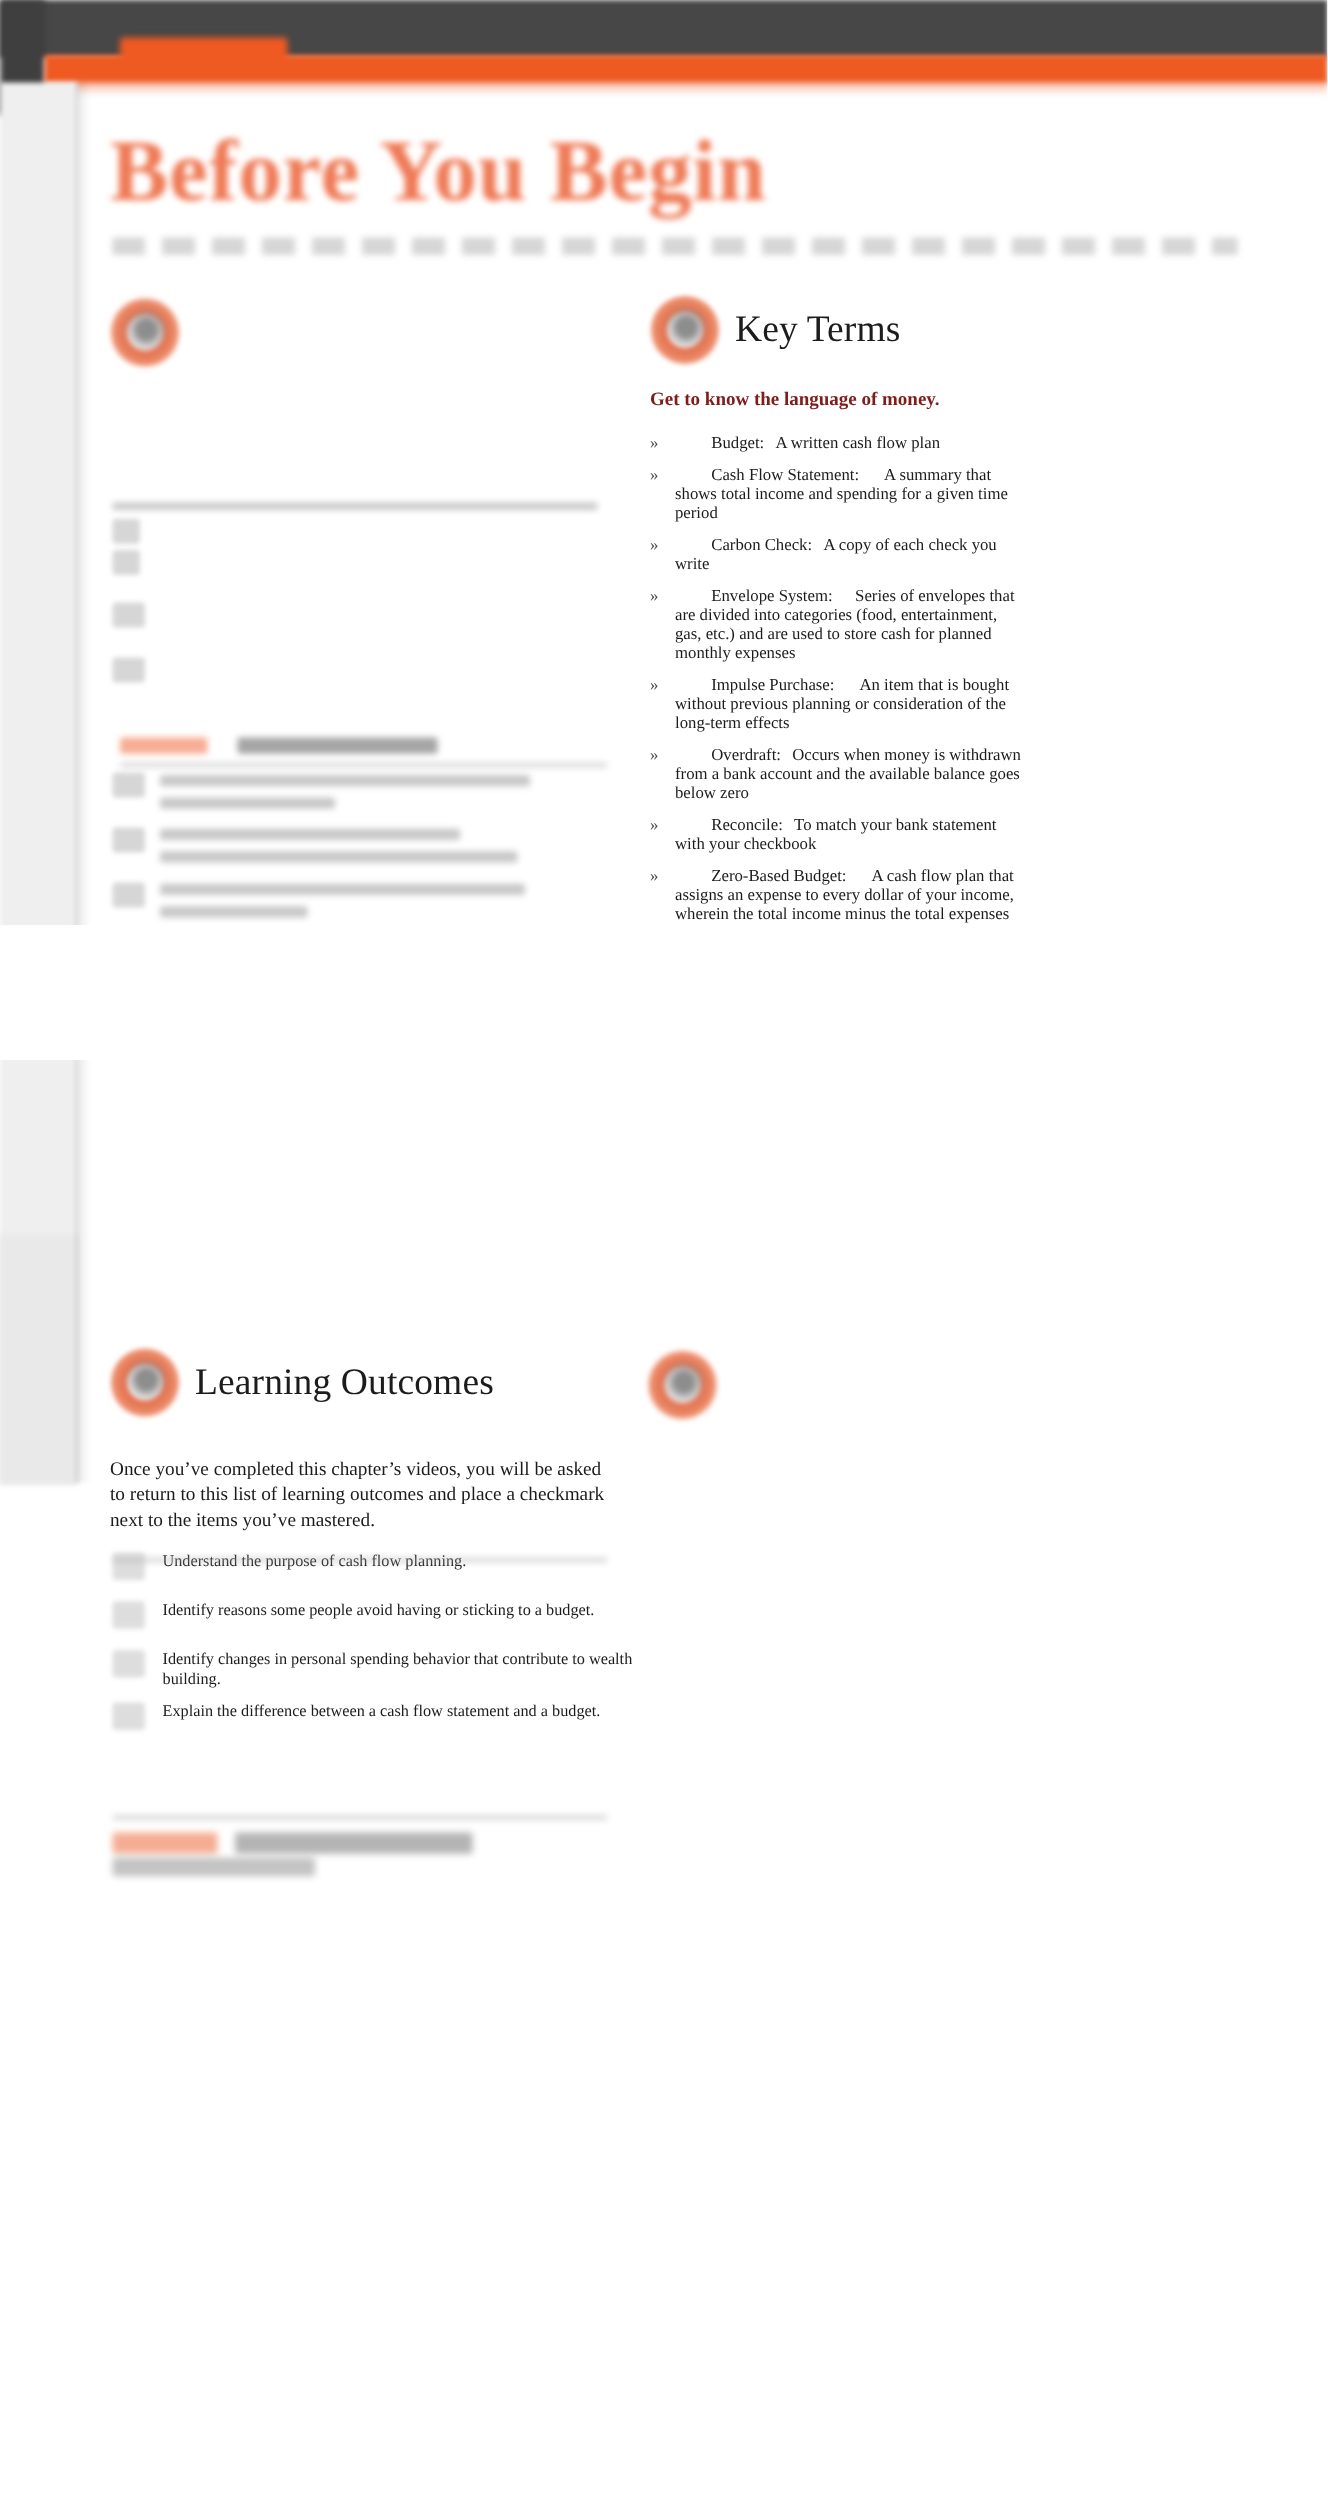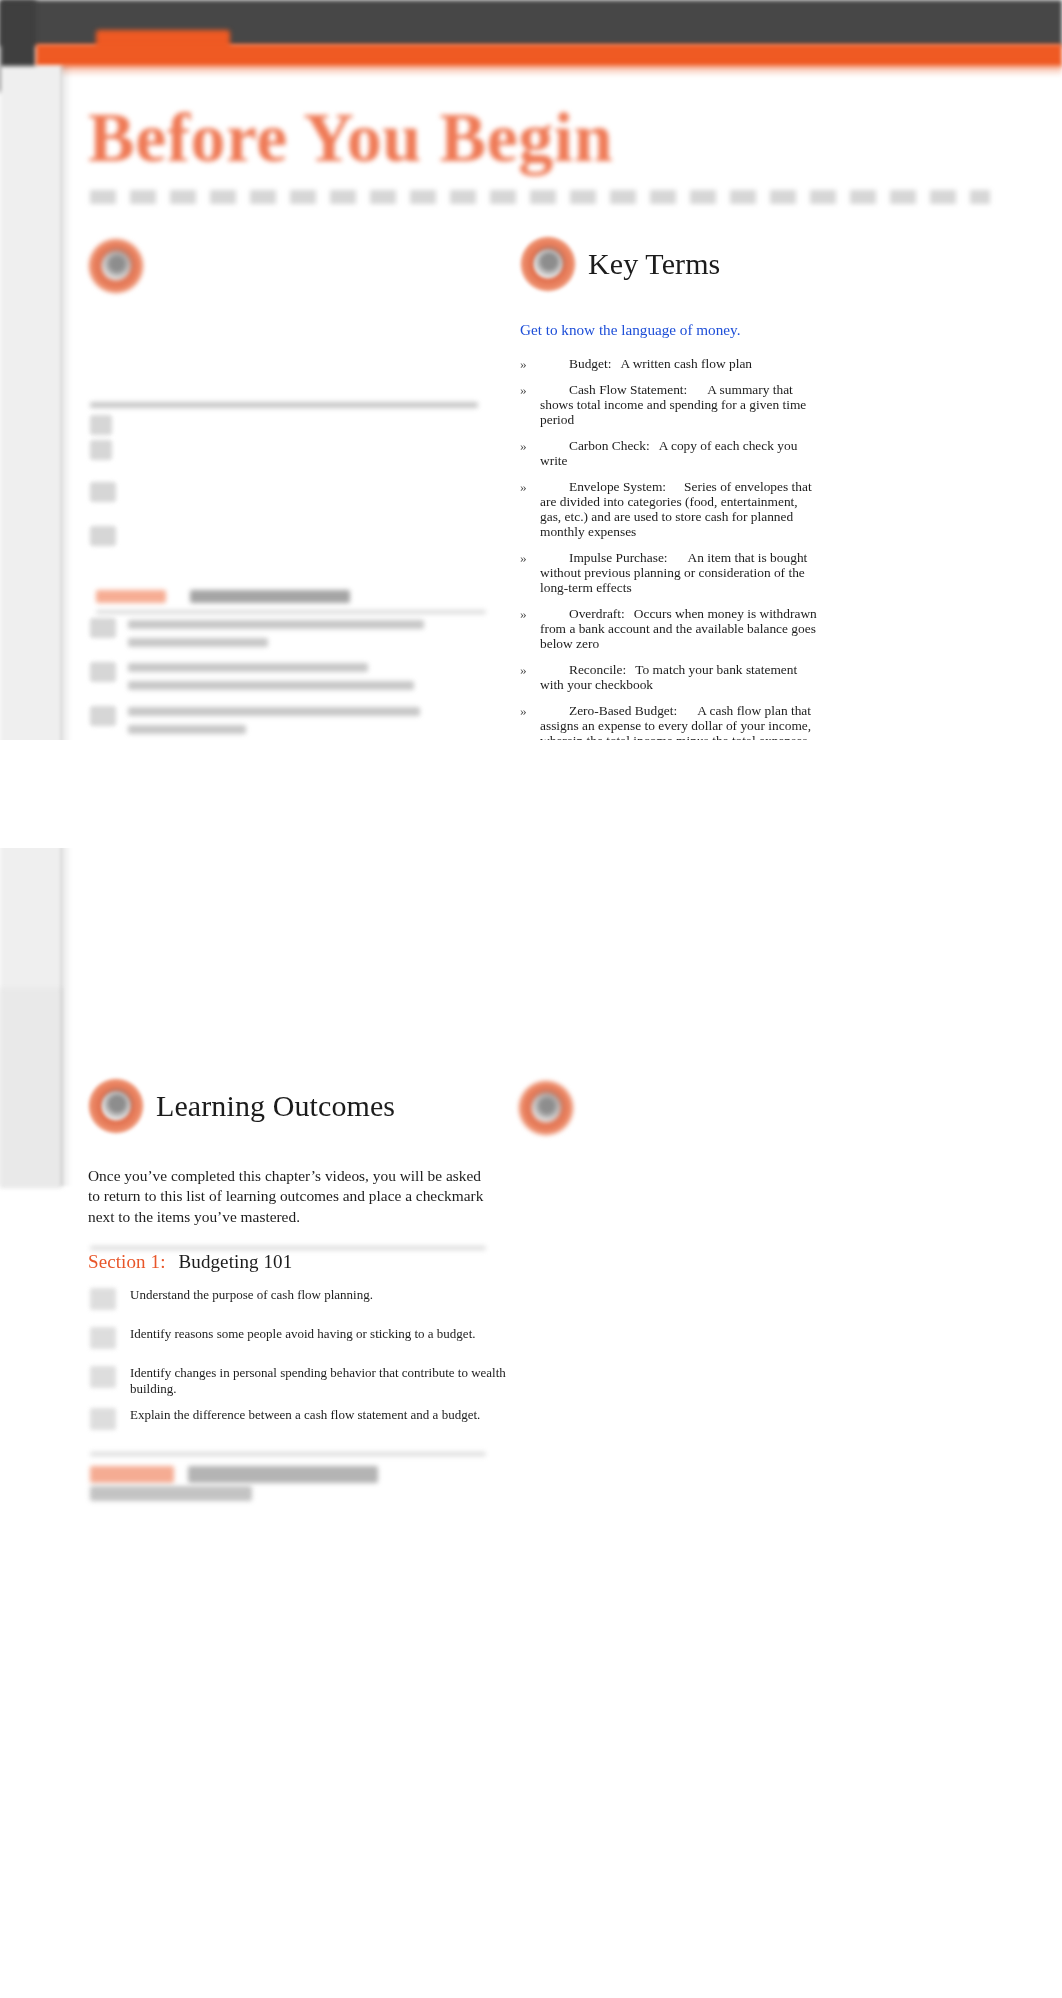--- a/index.html
+++ b/index.html
@@ -148,24 +148,25 @@
   .section-heading {
     font-size: 30px;
     font-weight: 400;
     color: #1c1c1c;
     line-height: 1.05;
     letter-spacing: .1px;
   }
   .kt-head-row { display: flex; align-items: center; gap: 12px; }
 
   .kt-sub {
-    margin-top: 28px;
+    margin-top: 18px;
     font-size: 15.2px;
-    color: #1d4ed8;
+    color: #7f1d1d;
     line-height: 1.3;
+    font-weight: bold;
   }
 
   ul.kt-list { list-style: none; margin-top: 16px; }
   ul.kt-list li {
     position: relative;
     padding-left: 20px;
     margin-bottom: 11px;
     font-size: 13.4px;
     line-height: 1.12;
     color: #1c1c1c;
@@ -338,23 +339,20 @@
   <div class="badge" style="left:518px; top:1080px;"></div>
 
   <div class="lo-block">
     <div class="lo-head-row">
       <div class="badge badge-sharp" style="position:relative; left:0; top:0; flex:0 0 auto;"></div>
       <div class="section-heading">Learning Outcomes</div>
     </div>
 
     <div class="lo-intro">Once you’ve completed this chapter’s videos, you will be asked to return to this list of learning outcomes and place a checkmark next to the items you’ve mastered.</div>
 
-    <div class="lo-section-title">
-      <span class="sec-num">Section 1:</span><span class="sec-gap"></span><span>Budgeting 101</span>
-    </div>
 
     <ul class="lo-list">
       <li>
         <span class="lo-check"></span>
         <span>Understand the purpose of cash flow planning.</span>
       </li>
       <li>
         <span class="lo-check"></span>
         <span>Identify reasons some people avoid having or sticking to a budget.</span>
       </li>

